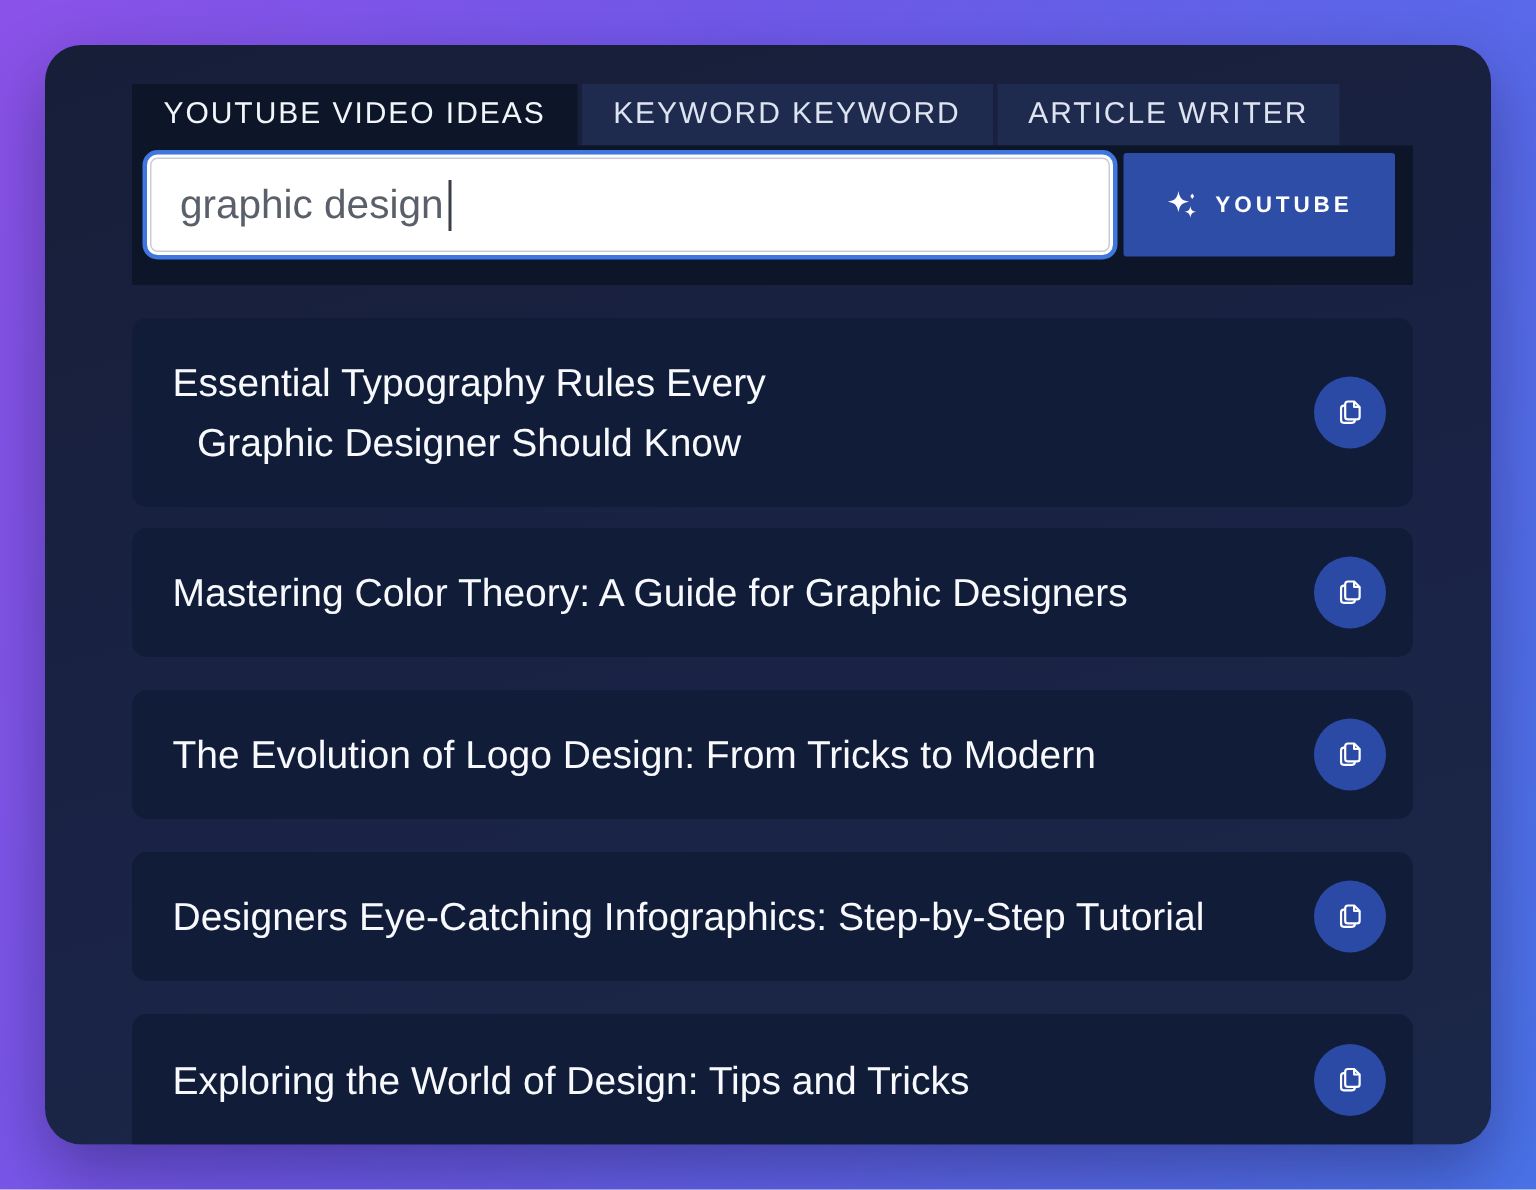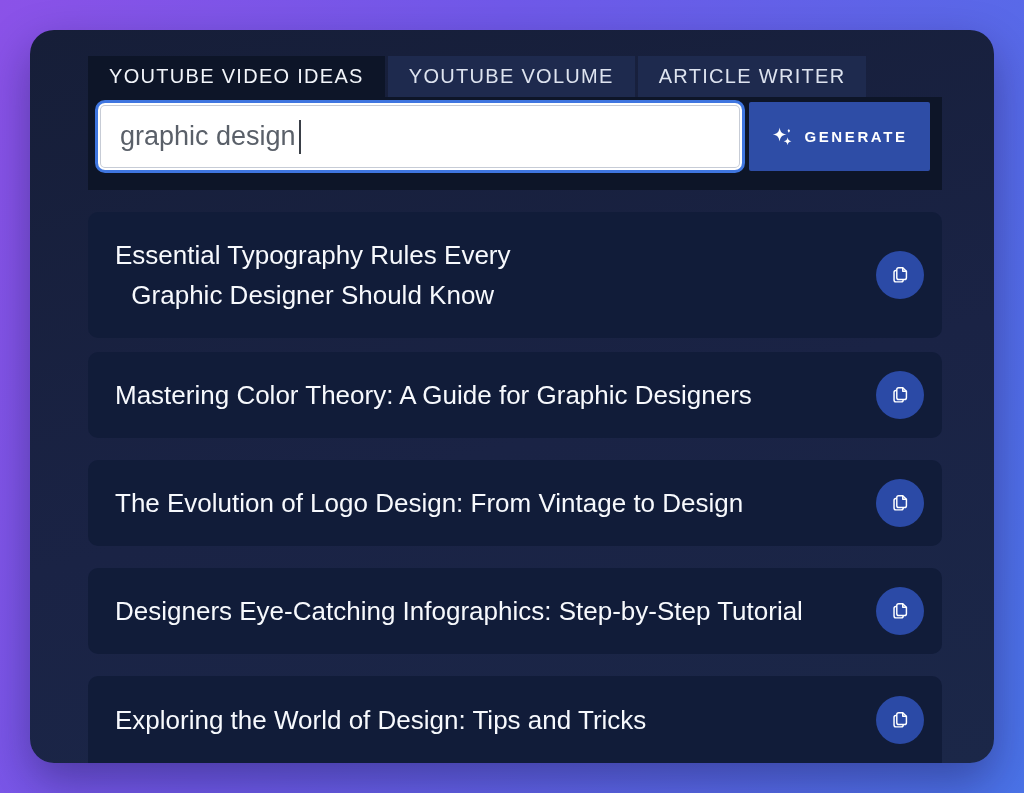--- a/index.html
+++ b/index.html
@@ -123,41 +123,41 @@
 </head>
 <body>
 
 <div class="panel">
 
   <div class="tabs">
     <div class="tab active">
       <span>YOUTUBE VIDEO IDEAS</span>
     </div>
     <div class="tab">
-      <span>YOUTUBE VOLUME</span>
+      <span>KEYWORD KEYWORD</span>
     </div>
     <div class="tab">
       <span>ARTICLE WRITER</span>
     </div>
   </div>
 
   <div class="toolbar">
     <div class="keyword-input">
       <span>graphic design</span>
         <span class="caret"></span>
     </div>
     <button class="generate-btn">
       <span class="icon">
         <svg width="23" height="23" viewBox="0 0 24 24" fill="#ffffff">
           <path d="M9 2.5 C9.9 7.6 11.3 9 16.4 9.9 C11.3 10.8 9.9 12.2 9 17.3 C8.1 12.2 6.7 10.8 1.6 9.9 C6.7 9 8.1 7.6 9 2.5 Z"></path>
           <path d="M17.3 12.8 C17.8 15.6 18.6 16.4 21.4 16.9 C18.6 17.4 17.8 18.2 17.3 21 C16.8 18.2 16 17.4 13.2 16.9 C16 16.4 16.8 15.6 17.3 12.8 Z"></path>
           <path d="M18.6 4.2 L19.9 6.1 L18.6 8 L17.3 6.1 Z"></path>
         </svg>
       </span>
-      <span>GENERATE</span>
+      <span>YOUTUBE</span>
     </button>
   </div>
 
   <div class="results">
 
     <div class="card tall">
       <div class="card-title">Essential Typography Rules Every
 Graphic Designer Should Know</div>
       <button class="copy-btn">
         <span class="icon">
@@ -177,21 +177,21 @@
           <svg width="22" height="22" viewBox="0 0 24 24">
             <rect x="5.5" y="7" width="10" height="12.5" rx="2" fill="none" stroke="#ffffff" stroke-width="1.6"></rect>
             <path d="M10.5 4 H15 L19 8 V15 a2 2 0 0 1 -2 2 H10.5 A2 2 0 0 1 8.5 15 V6 a2 2 0 0 1 2 -2 Z" fill="#2b4aa6" stroke="#ffffff" stroke-width="1.6" stroke-linejoin="round"></path>
             <path d="M15 4 V8 H19" fill="none" stroke="#ffffff" stroke-width="1.6" stroke-linejoin="round"></path>
           </svg>
         </span>
       </button>
     </div>
 
     <div class="card">
-      <div class="card-title">The Evolution of Logo Design: From Vintage to Design</div>
+      <div class="card-title">The Evolution of Logo Design: From Tricks to Modern</div>
       <button class="copy-btn">
         <span class="icon">
           <svg width="22" height="22" viewBox="0 0 24 24">
             <rect x="5.5" y="7" width="10" height="12.5" rx="2" fill="none" stroke="#ffffff" stroke-width="1.6"></rect>
             <path d="M10.5 4 H15 L19 8 V15 a2 2 0 0 1 -2 2 H10.5 A2 2 0 0 1 8.5 15 V6 a2 2 0 0 1 2 -2 Z" fill="#2b4aa6" stroke="#ffffff" stroke-width="1.6" stroke-linejoin="round"></path>
             <path d="M15 4 V8 H19" fill="none" stroke="#ffffff" stroke-width="1.6" stroke-linejoin="round"></path>
           </svg>
         </span>
       </button>
     </div>

